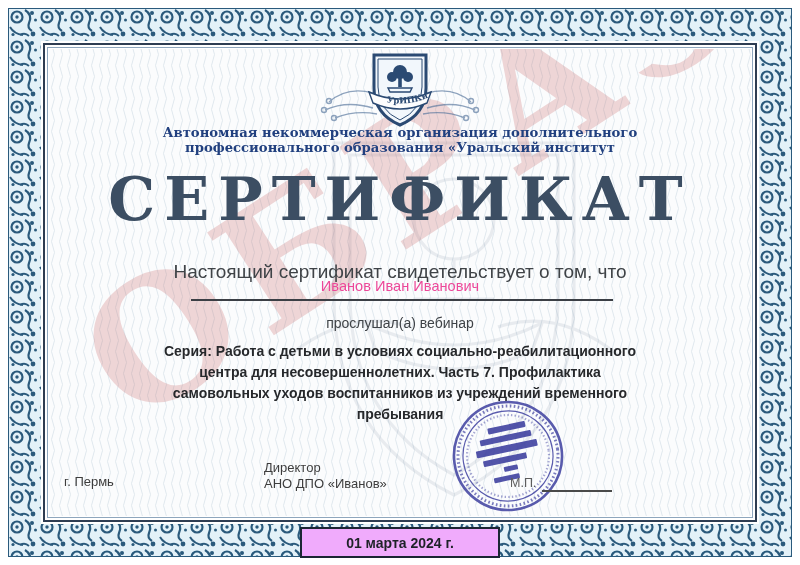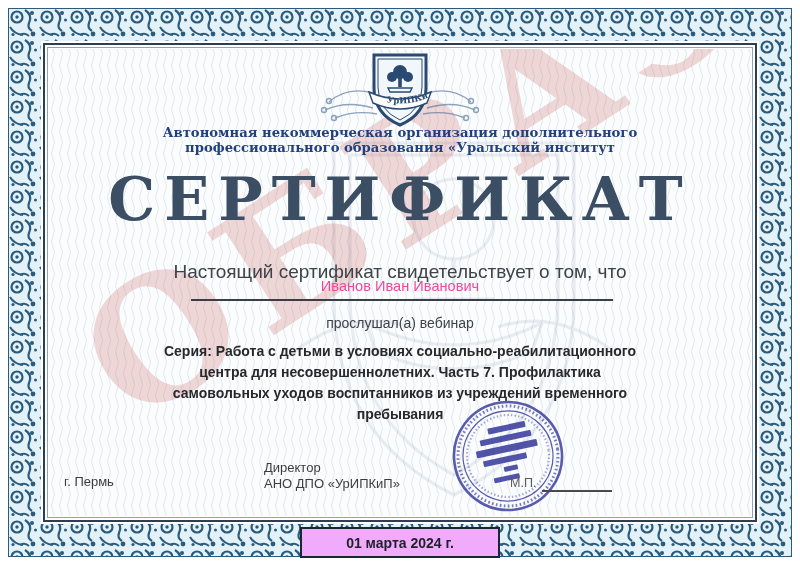--- a/index.html
+++ b/index.html
@@ -163,21 +163,21 @@
           <rect x="28" y="48" width="62" height="7" rx="1"></rect>
           <rect x="33" y="59" width="44" height="6" rx="1"></rect>
           <rect x="52" y="69" width="14" height="5" rx="1"></rect>
           <rect x="40" y="78" width="26" height="5" rx="1"></rect>
         </g>
       </g>
     </svg>
 
     <div class="director">
       <div>Директор</div>
-      <div>АНО ДПО «УрИПКиП»</div>
+      <div>АНО ДПО «Иванов»</div>
     </div>
     <div class="city">г. Пермь</div>
     <div class="mp">М.П.</div>
     <div class="sig-line"></div>
 
   </div>
 
   <div class="date-box">01 марта 2024 г.</div>
 
 </div>

